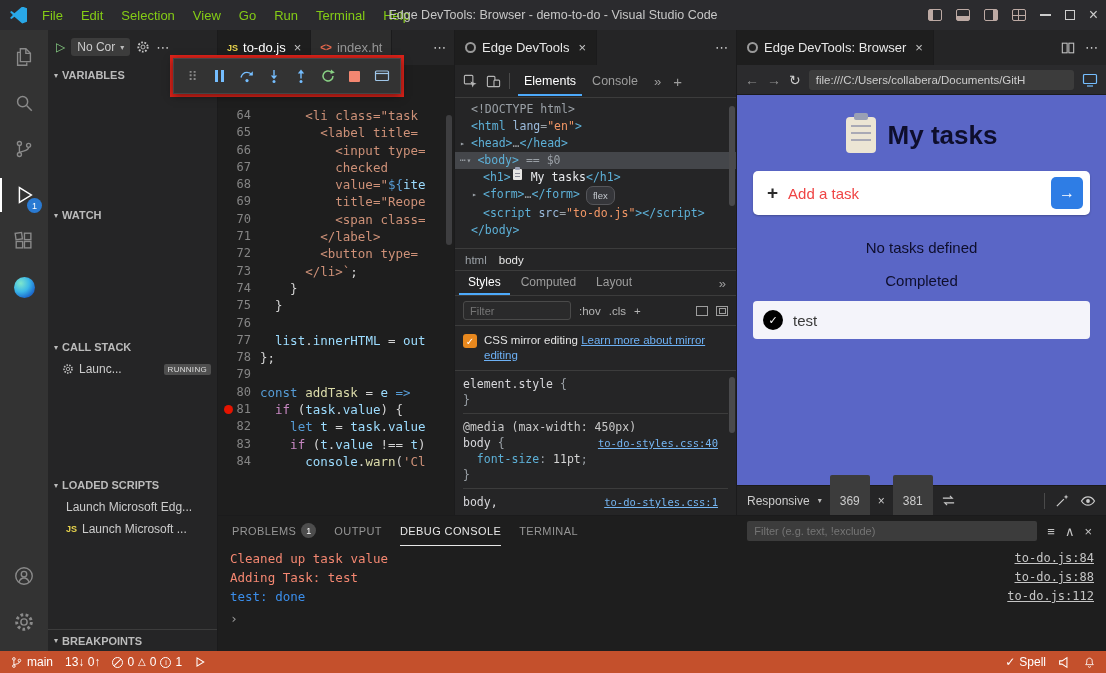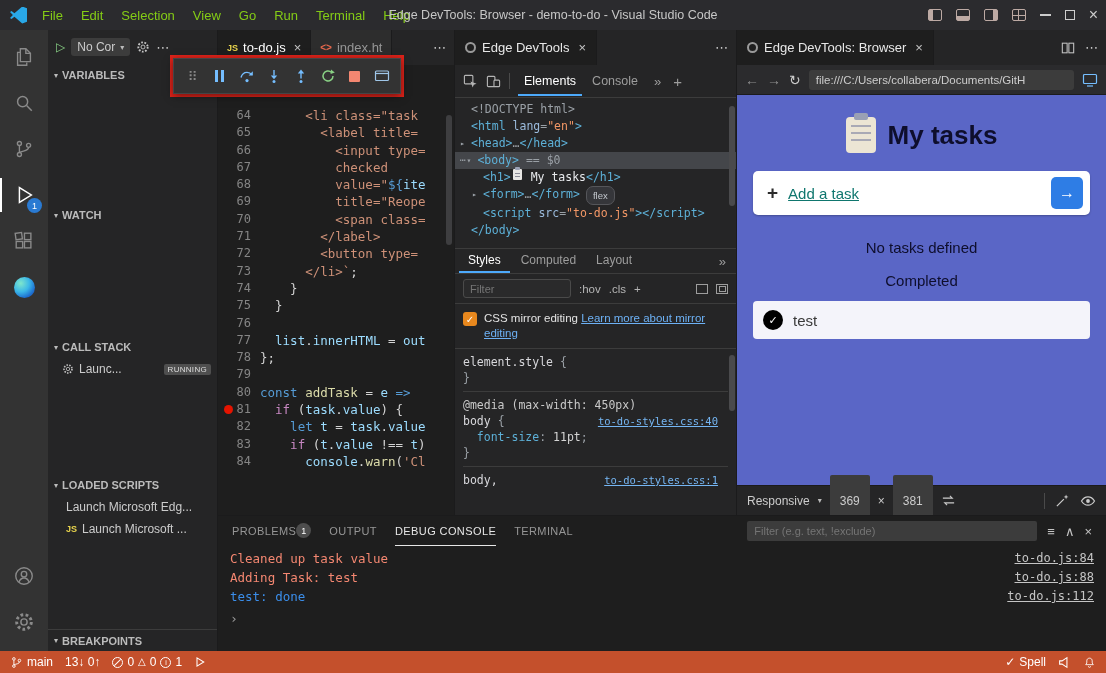--- a/index.html
+++ b/index.html
@@ -128,35 +128,35 @@
   .nav-ico.lit { color:#cccccc; }
   .url-field { flex:1; height:20px; background:#3c3c3c; border-radius:3px; color:#cccccc; font-size:11.5px; padding:0 7px; display:flex; align-items:center; white-space:nowrap; overflow:hidden; }
   .bp-view { flex:1; background:#5a66c6; padding:14px 16px; overflow:hidden; font-family:"Liberation Sans",sans-serif; }
   .page-heading { display:flex; align-items:center; justify-content:center; gap:12px; margin-top:8px; }
   .clipboard-big { width:30px; height:36px; background:#ece5d4; border-radius:4px; position:relative; flex:none; }
   .clipboard-big::before { content:''; position:absolute; top:-4px; left:8px; width:14px; height:7px; background:#9aa0b4; border-radius:2px; }
   .clipboard-big::after { content:''; position:absolute; top:8px; left:5px; right:5px; height:20px; background:repeating-linear-gradient(#a9a9b5 0 2px, transparent 2px 7px); }
   .page-title { font-size:26px; font-weight:bold; color:#0e0e2c; }
   .add-bar { margin-top:18px; height:44px; background:#ffffff; border-radius:5px; display:flex; align-items:center; padding:0 7px 0 14px; gap:10px; box-shadow:0 1px 2px rgba(0,0,0,.25); }
   .plus-glyph { color:#2b2b2b; font-size:19px; font-weight:bold; }
-  .add-label { color:#0f766e; font-size:15px;text-decoration:underline; }
+  .add-label { color:#ef4444; font-size:15px; }
   .add-go { margin-left:auto; width:32px; height:32px; background:#2e7de5; border-radius:5px; color:#fff; display:flex; align-items:center; justify-content:center; font-size:16px; }
   .empty-text { text-align:center; margin-top:24px; font-size:15px; color:#0e0e2c; }
   .completed-text { text-align:center; margin-top:16px; font-size:15px; color:#0e0e2c; }
   .task-row { margin-top:12px; height:38px; background:#f4f4fa; border-radius:4px; display:flex; align-items:center; gap:10px; padding:0 10px; }
   .task-check { width:20px; height:20px; border-radius:50%; background:#000; color:#fff; font-size:11px; display:flex; align-items:center; justify-content:center; flex:none; }
   .task-label { color:#3a3a3a; font-size:15px; }
   .bp-device { height:30px; background:#252526; border-top:1px solid #1b1b1c; display:flex; align-items:center; gap:8px; padding:0 10px; font-size:12px; color:#cccccc; flex:none; }
   .dim-box { background:#3c3c3c; border-radius:2px; padding:19px 10px; font-size:12px; }
   .dev-right { margin-left:auto; display:flex; align-items:center; gap:10px; }
 
   
   .panel { height:136px; flex:none; border-top:1px solid #1b1b1c; background:#1e1e1e; display:flex; flex-direction:column; }
   .panel-header { height:30px; display:flex; align-items:stretch; gap:18px; padding:0 14px; flex:none; }
-  .ptab { display:flex; align-items:center; font-size:11px; letter-spacing:.4px; color:#969696; border-bottom:1px solid transparent; }
+  .ptab { display:flex; align-items:center; gap:5px; font-size:11px; letter-spacing:.4px; color:#969696; border-bottom:1px solid transparent; }
   .ptab.active { color:#e7e7e7; border-bottom-color:#e7e7e7; }
   .ptab-badge { min-width:15px; height:15px; border-radius:50%; background:#4d4d4d; color:#ffffff; font-size:9px; display:flex; align-items:center; justify-content:center; }
   .panel-right { margin-left:auto; display:flex; align-items:center; gap:10px; }
   .panel-filter { width:290px; height:20px; background:#3c3c3c; border:none; border-radius:2px; color:#cccccc; font-size:11px; padding:0 7px; outline:none; }
   .ph-ico { color:#c5c5c5; font-size:13px; }
   .panel-body { flex:1; padding:3px 12px; font-family:"DejaVu Sans Mono","Liberation Mono",monospace; font-size:12.5px; line-height:19px; overflow:hidden; }
   .con-row { display:flex; align-items:center; }
   .con-text.warn { color:#f48771; }
   .con-text.log { color:#3b8eea; }
   .con-link { margin-left:auto; color:#c5c5c5; text-decoration:underline; font-size:12px; }
@@ -400,20 +400,24 @@
                 <div class="dom-line"><span class="dom-ind" style="width: 0px;"></span><span class="dom-arrow empty"></span><span class="d-tag">&lt;html</span><span class="d-attr"> lang</span><span class="d-pun">=</span><span class="d-val">"en"</span><span class="d-tag">&gt;</span></div>
                 <div class="dom-line"><span class="dom-ind" style="width: 0px;"></span><span class="dom-arrow">▸</span><span class="d-tag">&lt;head&gt;</span><span class="d-dim">…</span><span class="d-tag">&lt;/head&gt;</span></div>
                 <div class="dom-line selected"><span class="dom-dots">⋯</span><span class="dom-ind" style="width: 0px;"></span><span class="dom-arrow">▾</span><span class="d-tag">&lt;body&gt;</span><span class="d-eq"> == $0</span></div>
                 <div class="dom-line"><span class="dom-ind" style="width: 12px;"></span><span class="dom-arrow empty"></span><span class="d-tag">&lt;h1&gt;</span><span class="clip-mini"></span><span class="d-txt"> My tasks</span><span class="d-tag">&lt;/h1&gt;</span></div>
                 <div class="dom-line"><span class="dom-ind" style="width: 12px;"></span><span class="dom-arrow">▸</span><span class="d-tag">&lt;form&gt;</span><span class="d-dim">…</span><span class="d-tag">&lt;/form&gt;</span><span class="dom-badge">flex</span></div>
                 <div class="dom-line"><span class="dom-ind" style="width: 12px;"></span><span class="dom-arrow empty"></span><span class="d-tag">&lt;script</span><span class="d-attr"> src</span><span class="d-pun">=</span><span class="d-val">"to-do.js"</span><span class="d-tag">&gt;&lt;/script&gt;</span></div>
                 <div class="dom-line"><span class="dom-ind" style="width: 0px;"></span><span class="dom-arrow empty"></span><span class="d-tag">&lt;/body&gt;</span></div>
               </div>
             <div class="dom-scroll"></div>
           </div>
+          <div class="dt-crumb">
+              <span class="crumb">html</span>
+              <span class="crumb last">body</span>
+            </div>
           <div class="style-tabs">
               <span class="stab active">Styles</span>
               <span class="stab">Computed</span>
               <span class="stab">Layout</span>
               <span class="stabs-more">»</span>
             </div>
           <div class="dt-filterrow">
             <input class="dt-filter" placeholder="Filter" style="">
             <span class="fr-btn">:hov</span>
             <span class="fr-btn">.cls</span>

